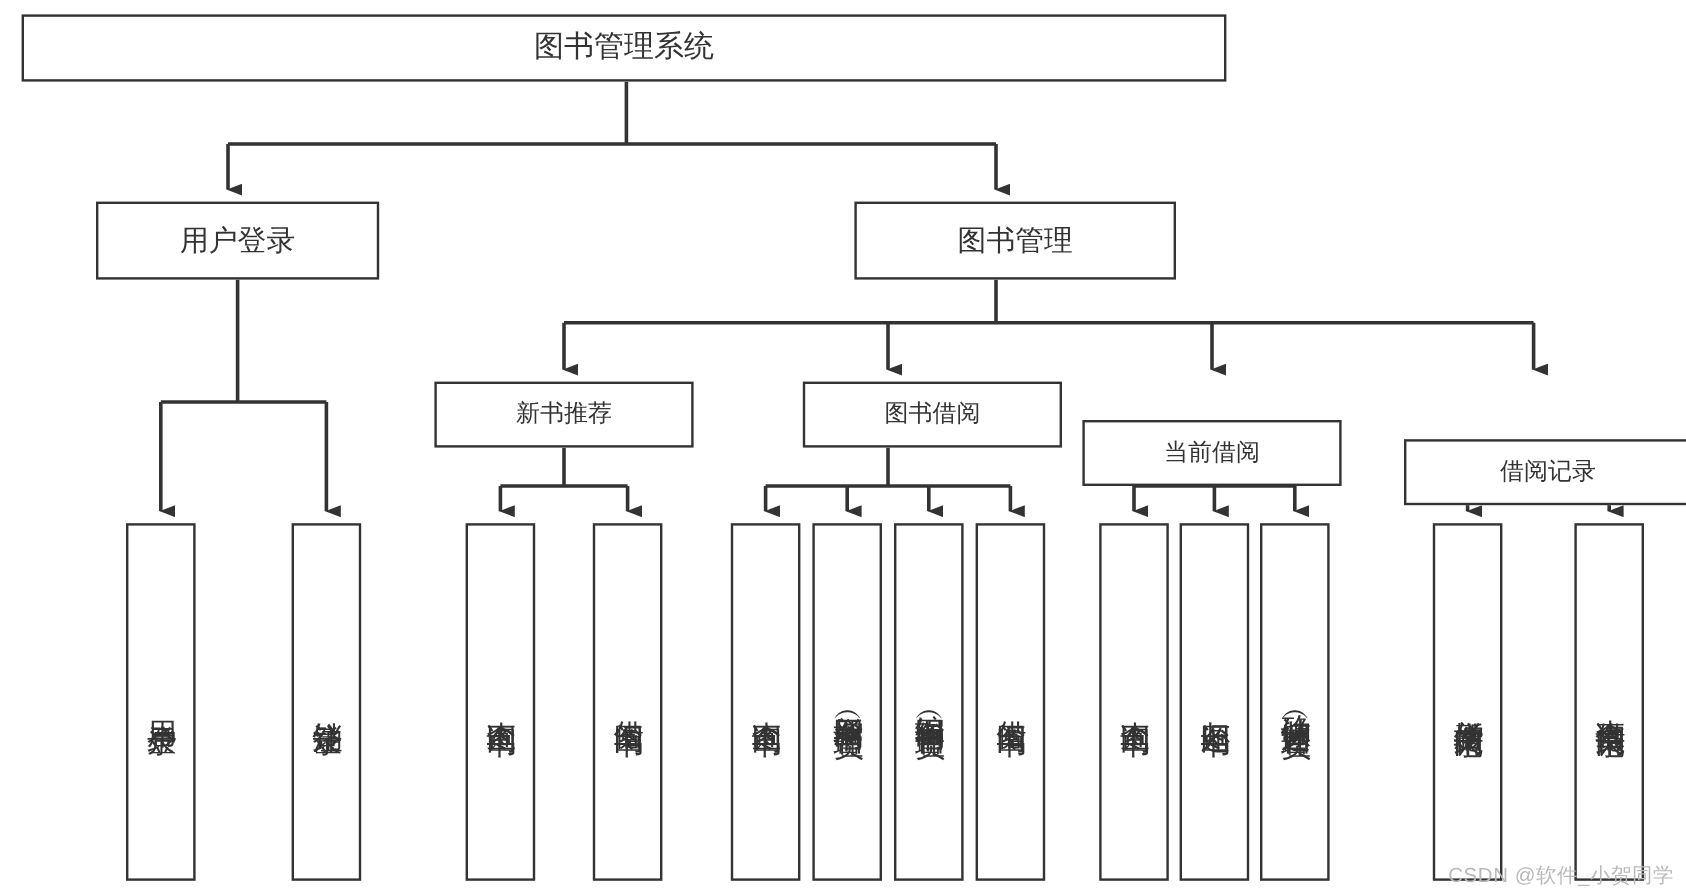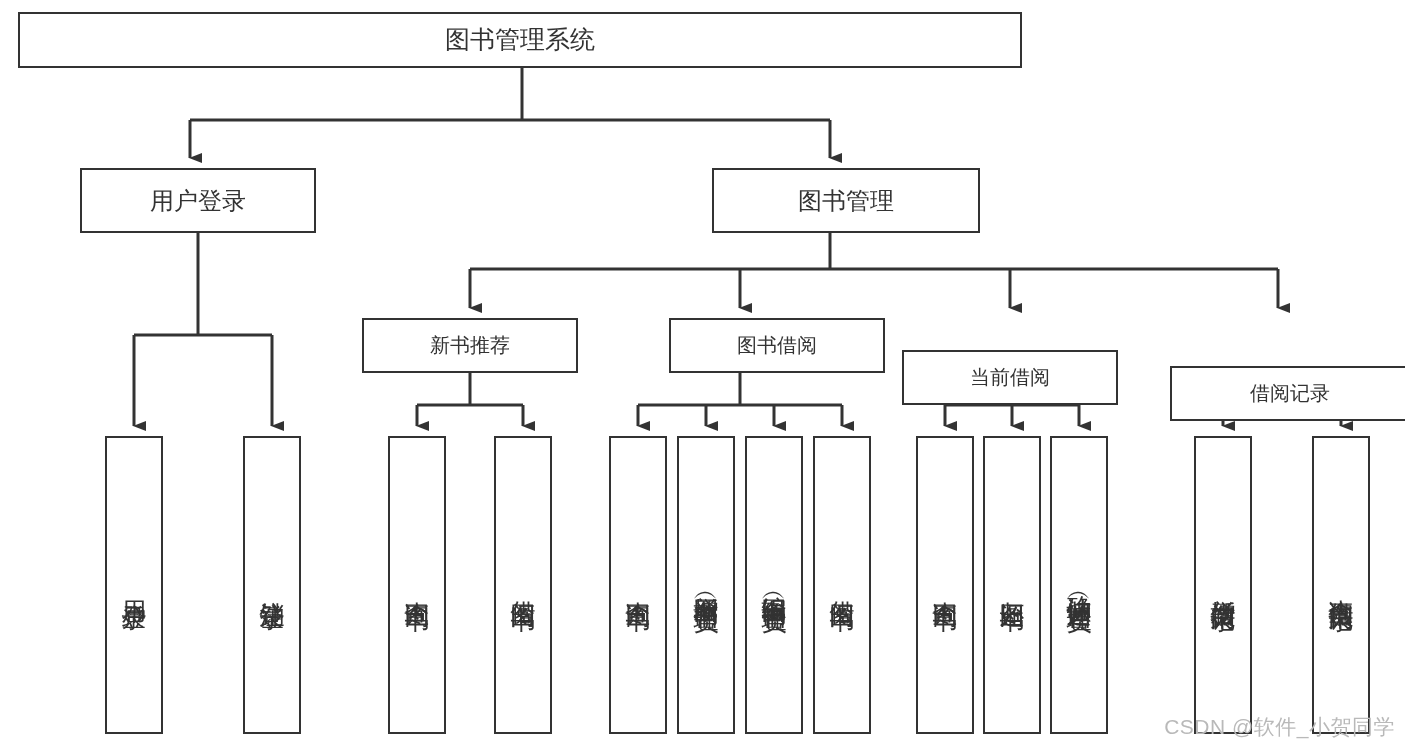--- a/index.html
+++ b/index.html
@@ -36,21 +36,21 @@
     writing-mode:vertical-rl;
     text-orientation:upright;
     letter-spacing:2px;
     line-height:1;
     white-space:normal;
   }
   .watermark{
     position:absolute;
     right:10px;
     bottom:6px;
-    font-size:21px;
+    font-size:17px;
     color:#b9b9b9;
     letter-spacing:0.5px;
     white-space:nowrap;
     pointer-events:none;
   }
 </style>
 </head>
 <body>
 
 <svg id="diagram" viewBox="0 0 1405 747" xmlns="http://www.w3.org/2000/svg">

